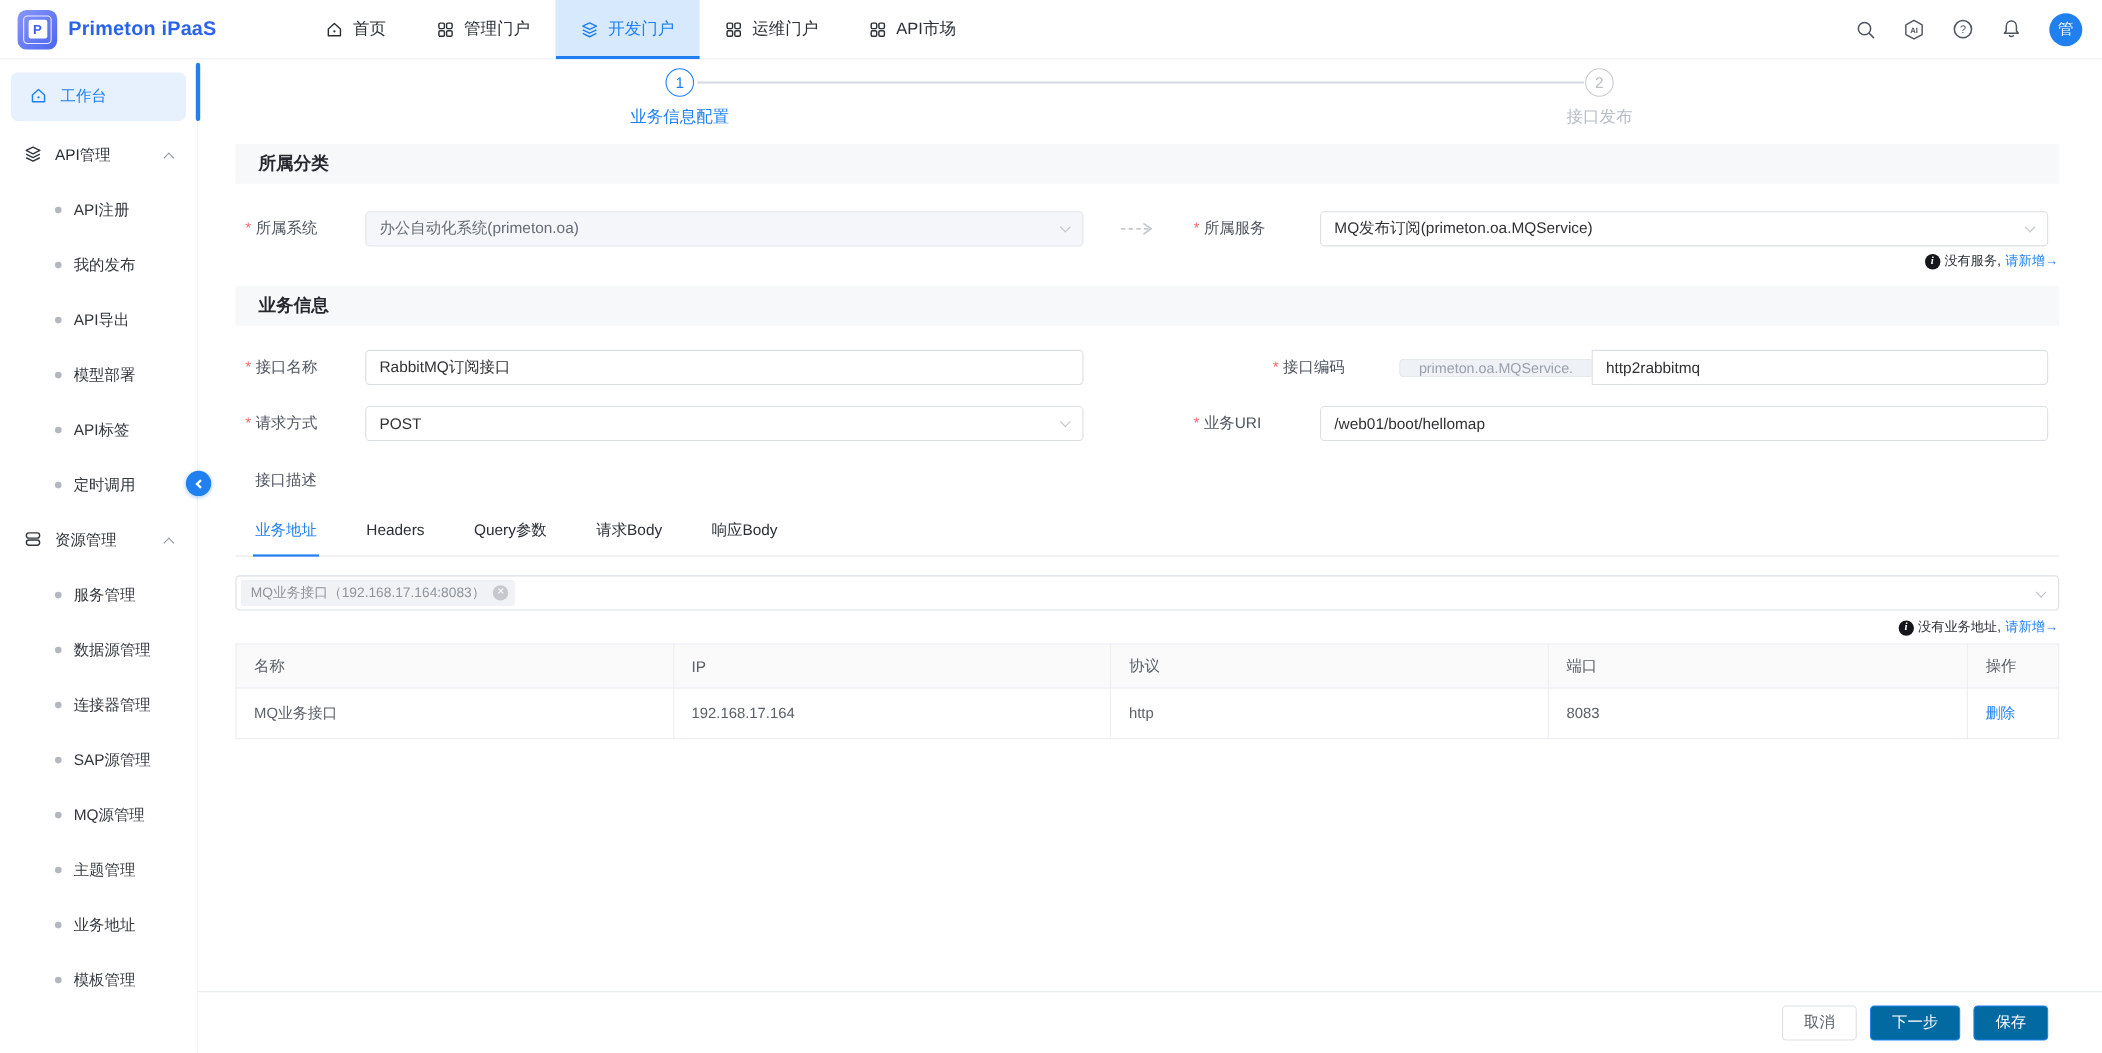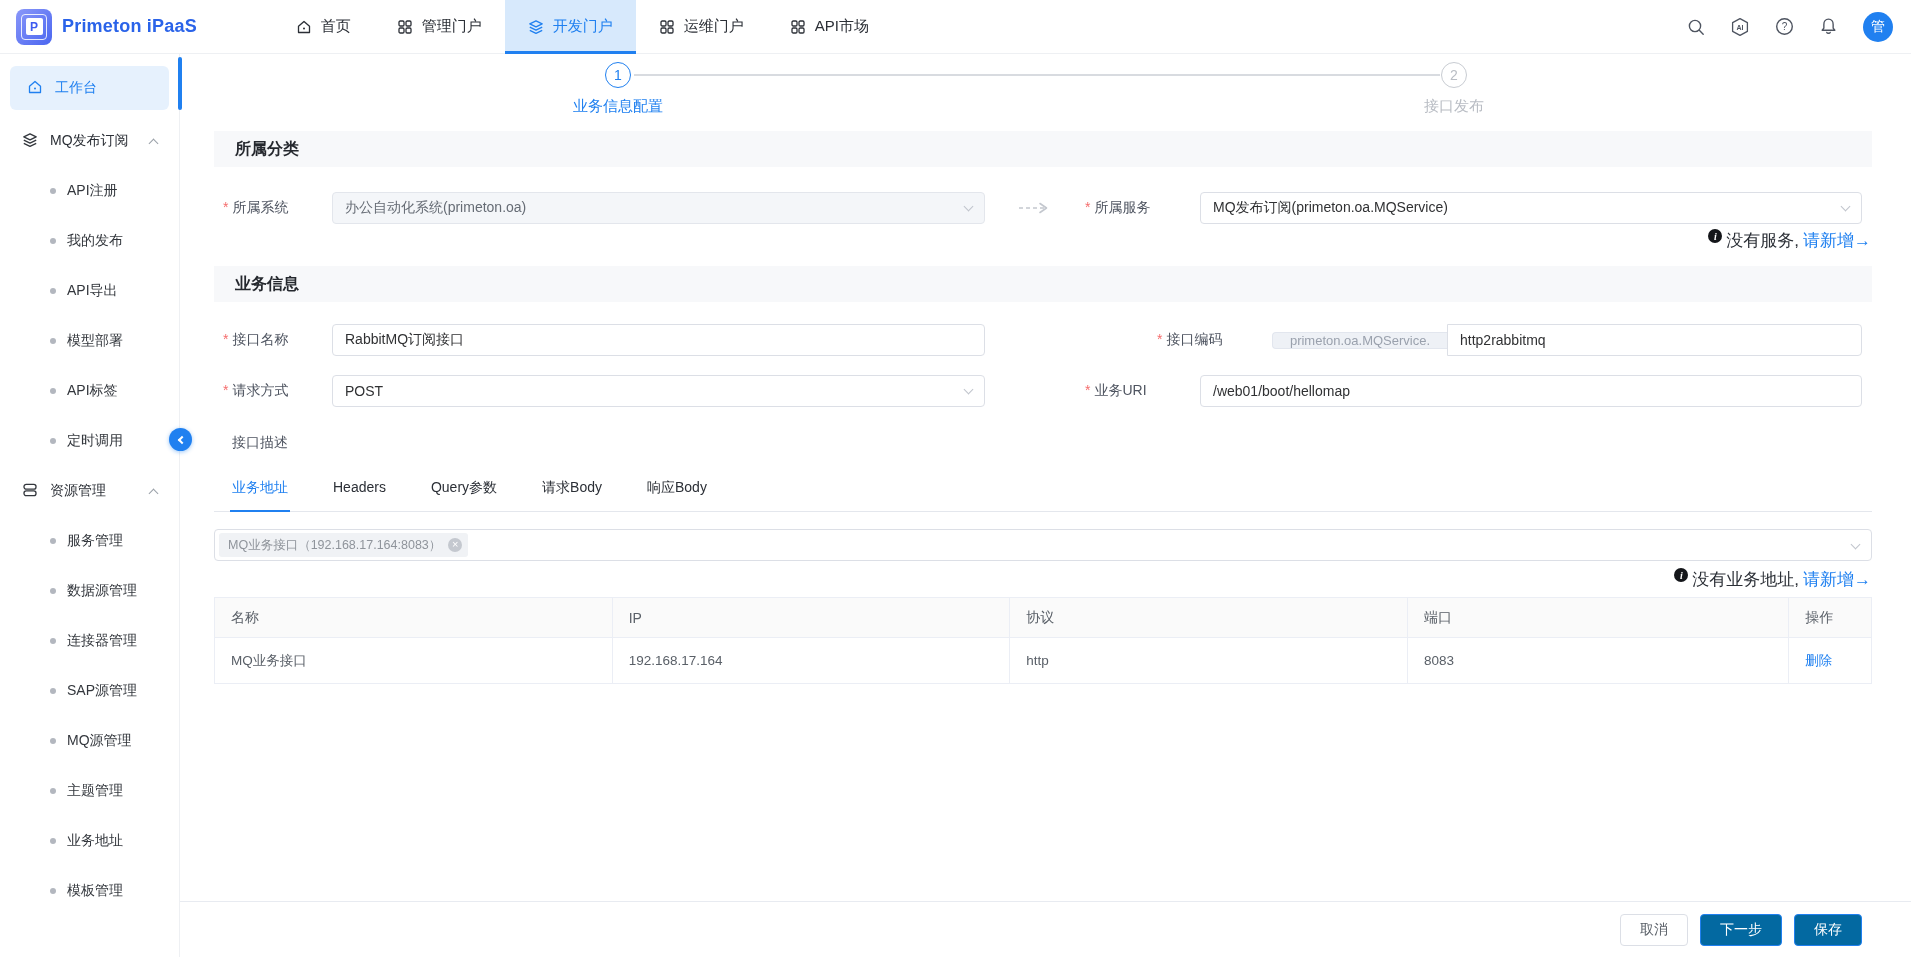--- a/index.html
+++ b/index.html
@@ -87,22 +87,22 @@
     justify-content:center; }
   .code-wrap input.field { border-radius:0 4px 4px 0; }
   .ta-wrap { position:relative; flex:1; }
   textarea.field { width:100%; height:67px; resize:none; padding:8px 12px; font-family:inherit; outline:none; display:block; }
   textarea.field::placeholder, input.field::placeholder { color:#c0c4cc; }
   .resize-corner { position:absolute; right:2px; bottom:3px; width:10px; height:10px;
     background:repeating-linear-gradient(-45deg,#c0c4cc 0 1.5px,transparent 1.5px 4.5px);
     clip-path:polygon(100% 0,100% 100%,0 100%); }
   .row3 .form-label { align-self:flex-start; margin-top:7px; }
 
-  .hint-row { display:flex; justify-content:flex-end; align-items:flex-start; gap:4px; margin-top:5px;
-    padding-right:1px; font-size:17px; color:#2b2f36; }
+  .hint-row { display:flex; justify-content:flex-end; align-items:center; gap:4px; margin-top:5px;
+    padding-right:1px; font-size:12px; color:#2b2f36; }
   .info-icon { width:14px; height:14px; border-radius:50%; background:#14161a; color:#fff; font-size:10px;
     font-weight:bold; font-family:"Liberation Serif",serif; display:flex; align-items:center;
     justify-content:center; font-style:italic; }
   .info-icon::before { content:"i"; }
   .hint-link { color:#2080f0; cursor:pointer; text-decoration:none; }
   .mt14 { margin-top:14px; }
 
   
   .tabs { display:flex; gap:41px; margin-top:27px; padding-left:16px; border-bottom:1px solid #e4e7ed; }
   .tab { padding:0 2px 13px 2px; font-size:14px; color:#2b2f36; cursor:pointer; }
@@ -247,21 +247,21 @@
   </div>
 
   <div class="side-row">
     <span style="color:#33373d"><svg width="16" height="16" viewBox="0 0 16 16">
           <g fill="none" stroke="currentColor" stroke-width="1.3" stroke-linejoin="round">
             <path d="M8 1.8 L14.2 4.8 L8 7.8 L1.8 4.8 Z"></path>
             <path d="M1.8 8.2 L8 11.2 L14.2 8.2"></path>
             <path d="M1.8 11.4 L8 14.4 L14.2 11.4"></path>
           </g>
         </svg></span>
-    <span>MQ发布订阅</span>
+    <span>API管理</span>
     <span class="chev up"></span>
   </div>
   <div class="side-sub">
       <span class="bullet"></span>
       <span>API注册</span>
     </div>
   <div class="side-sub">
       <span class="bullet"></span>
       <span>我的发布</span>
     </div>

